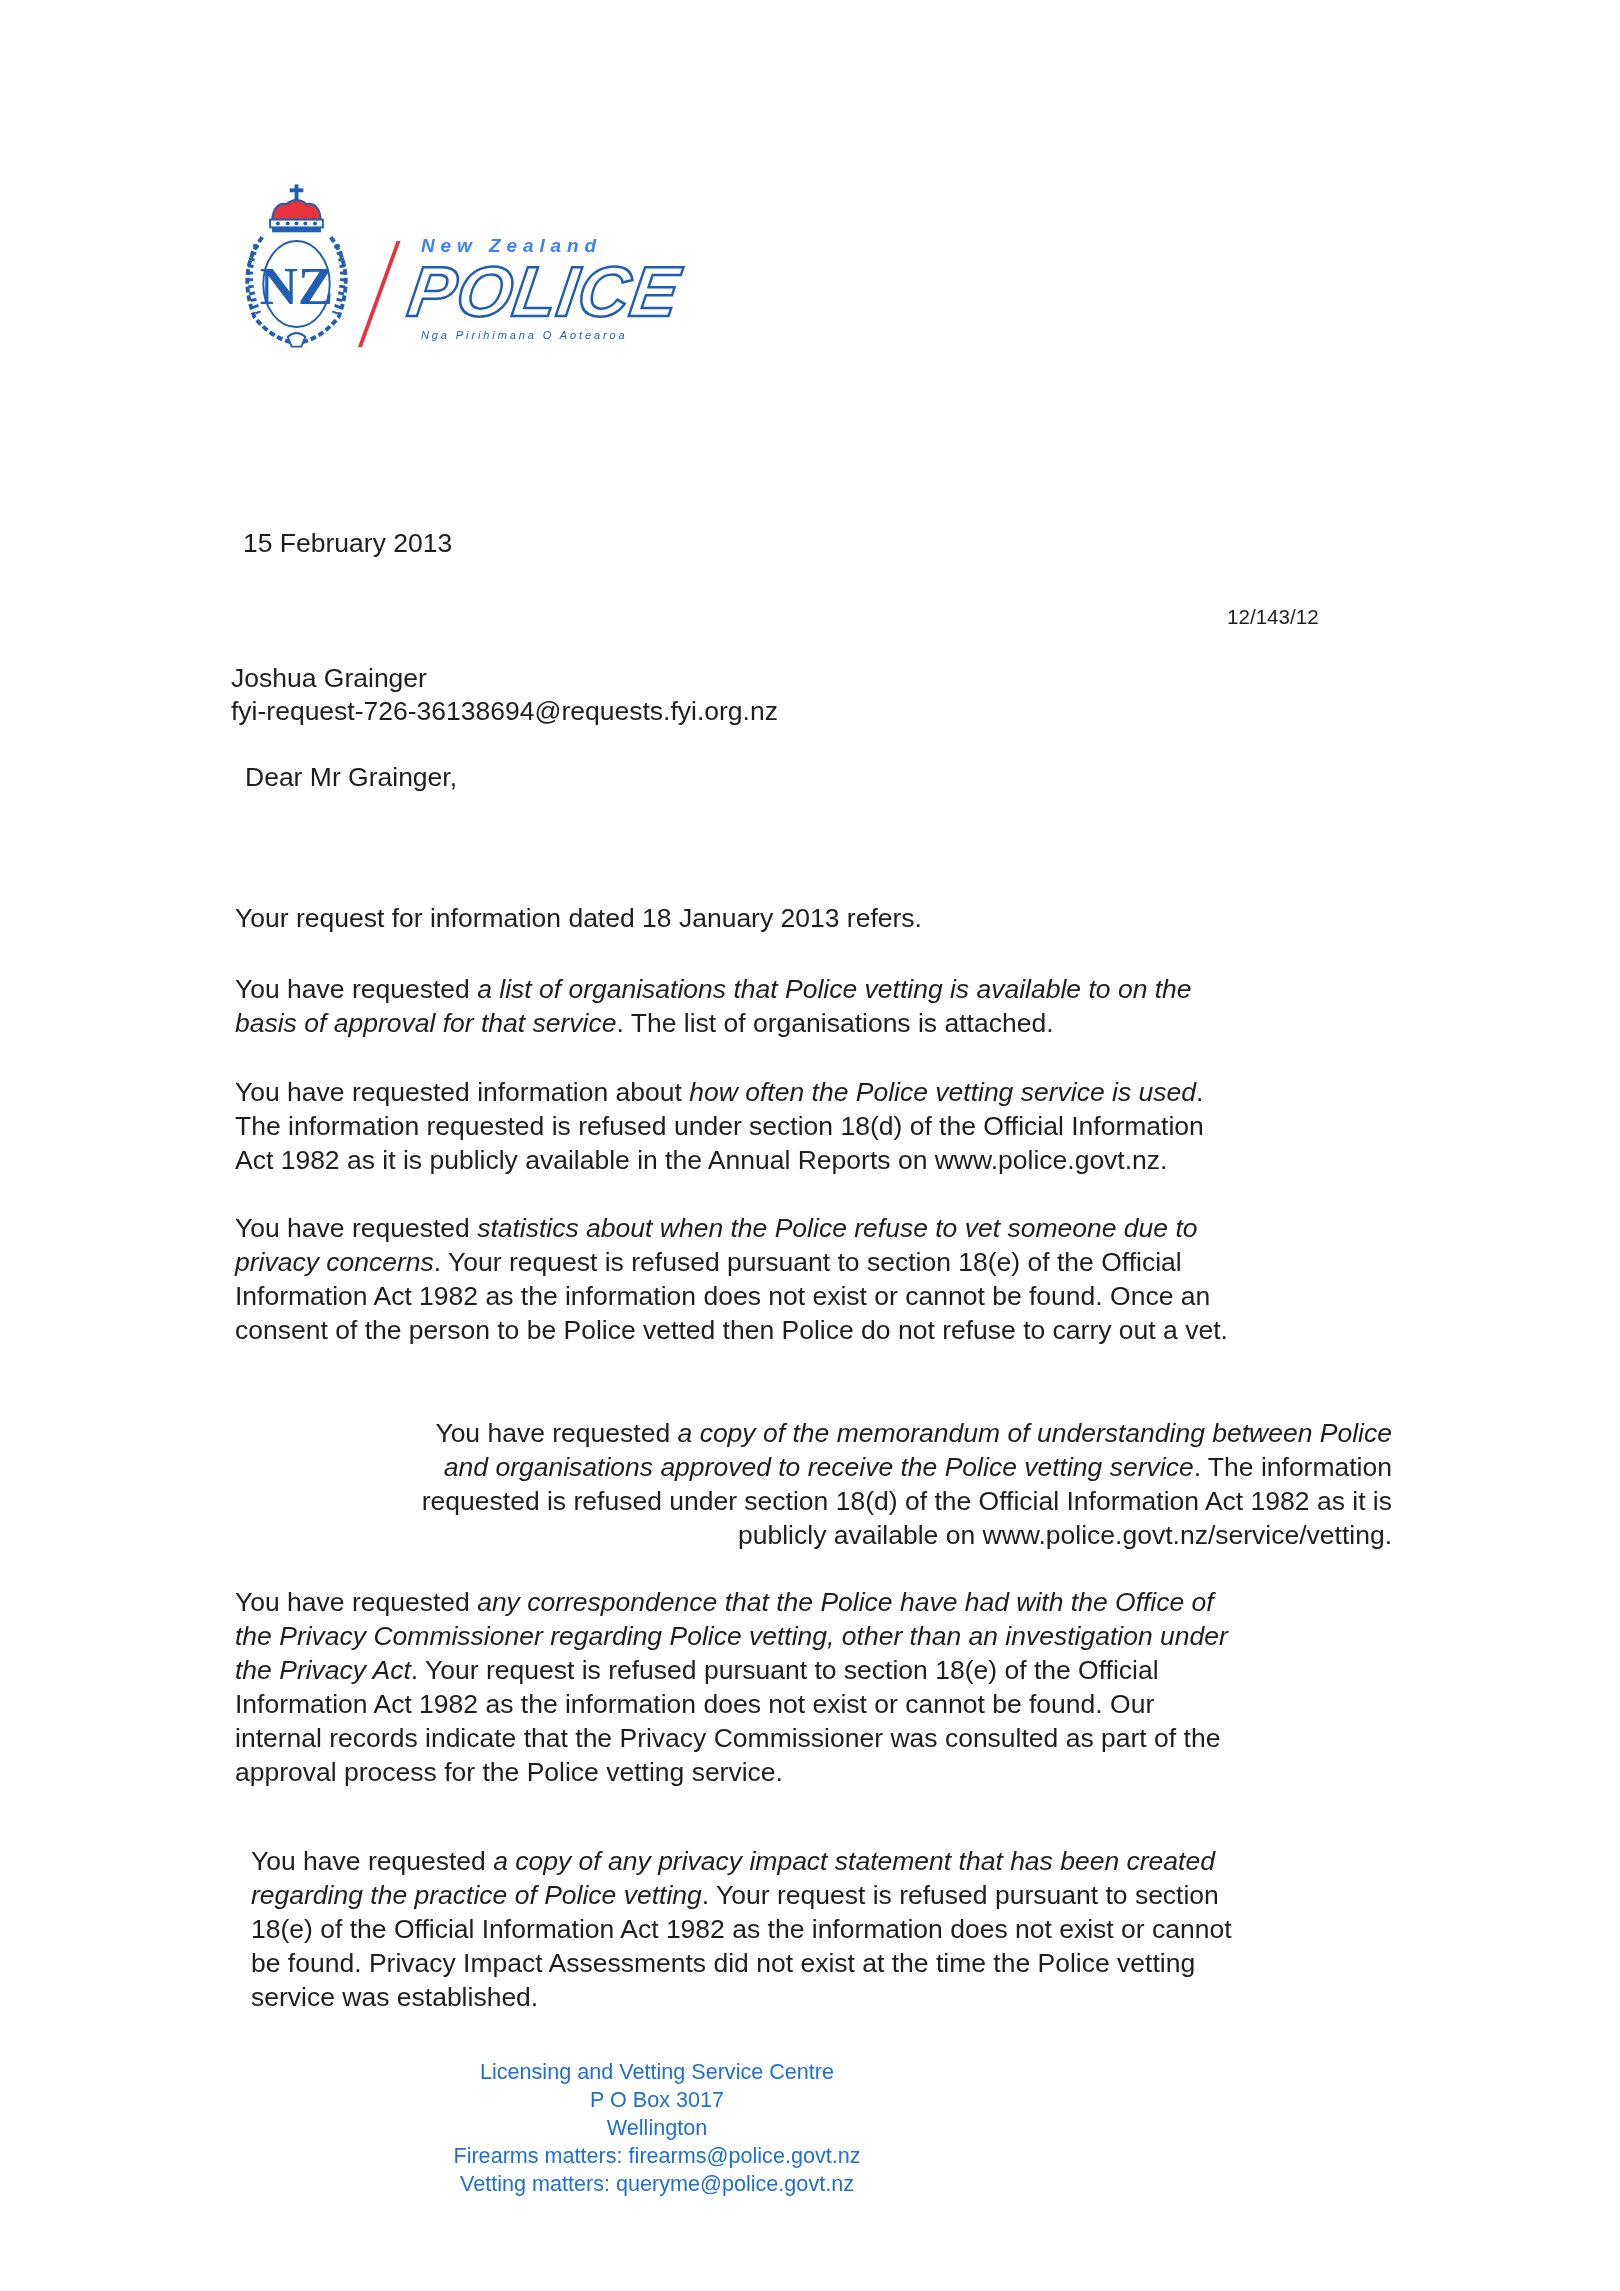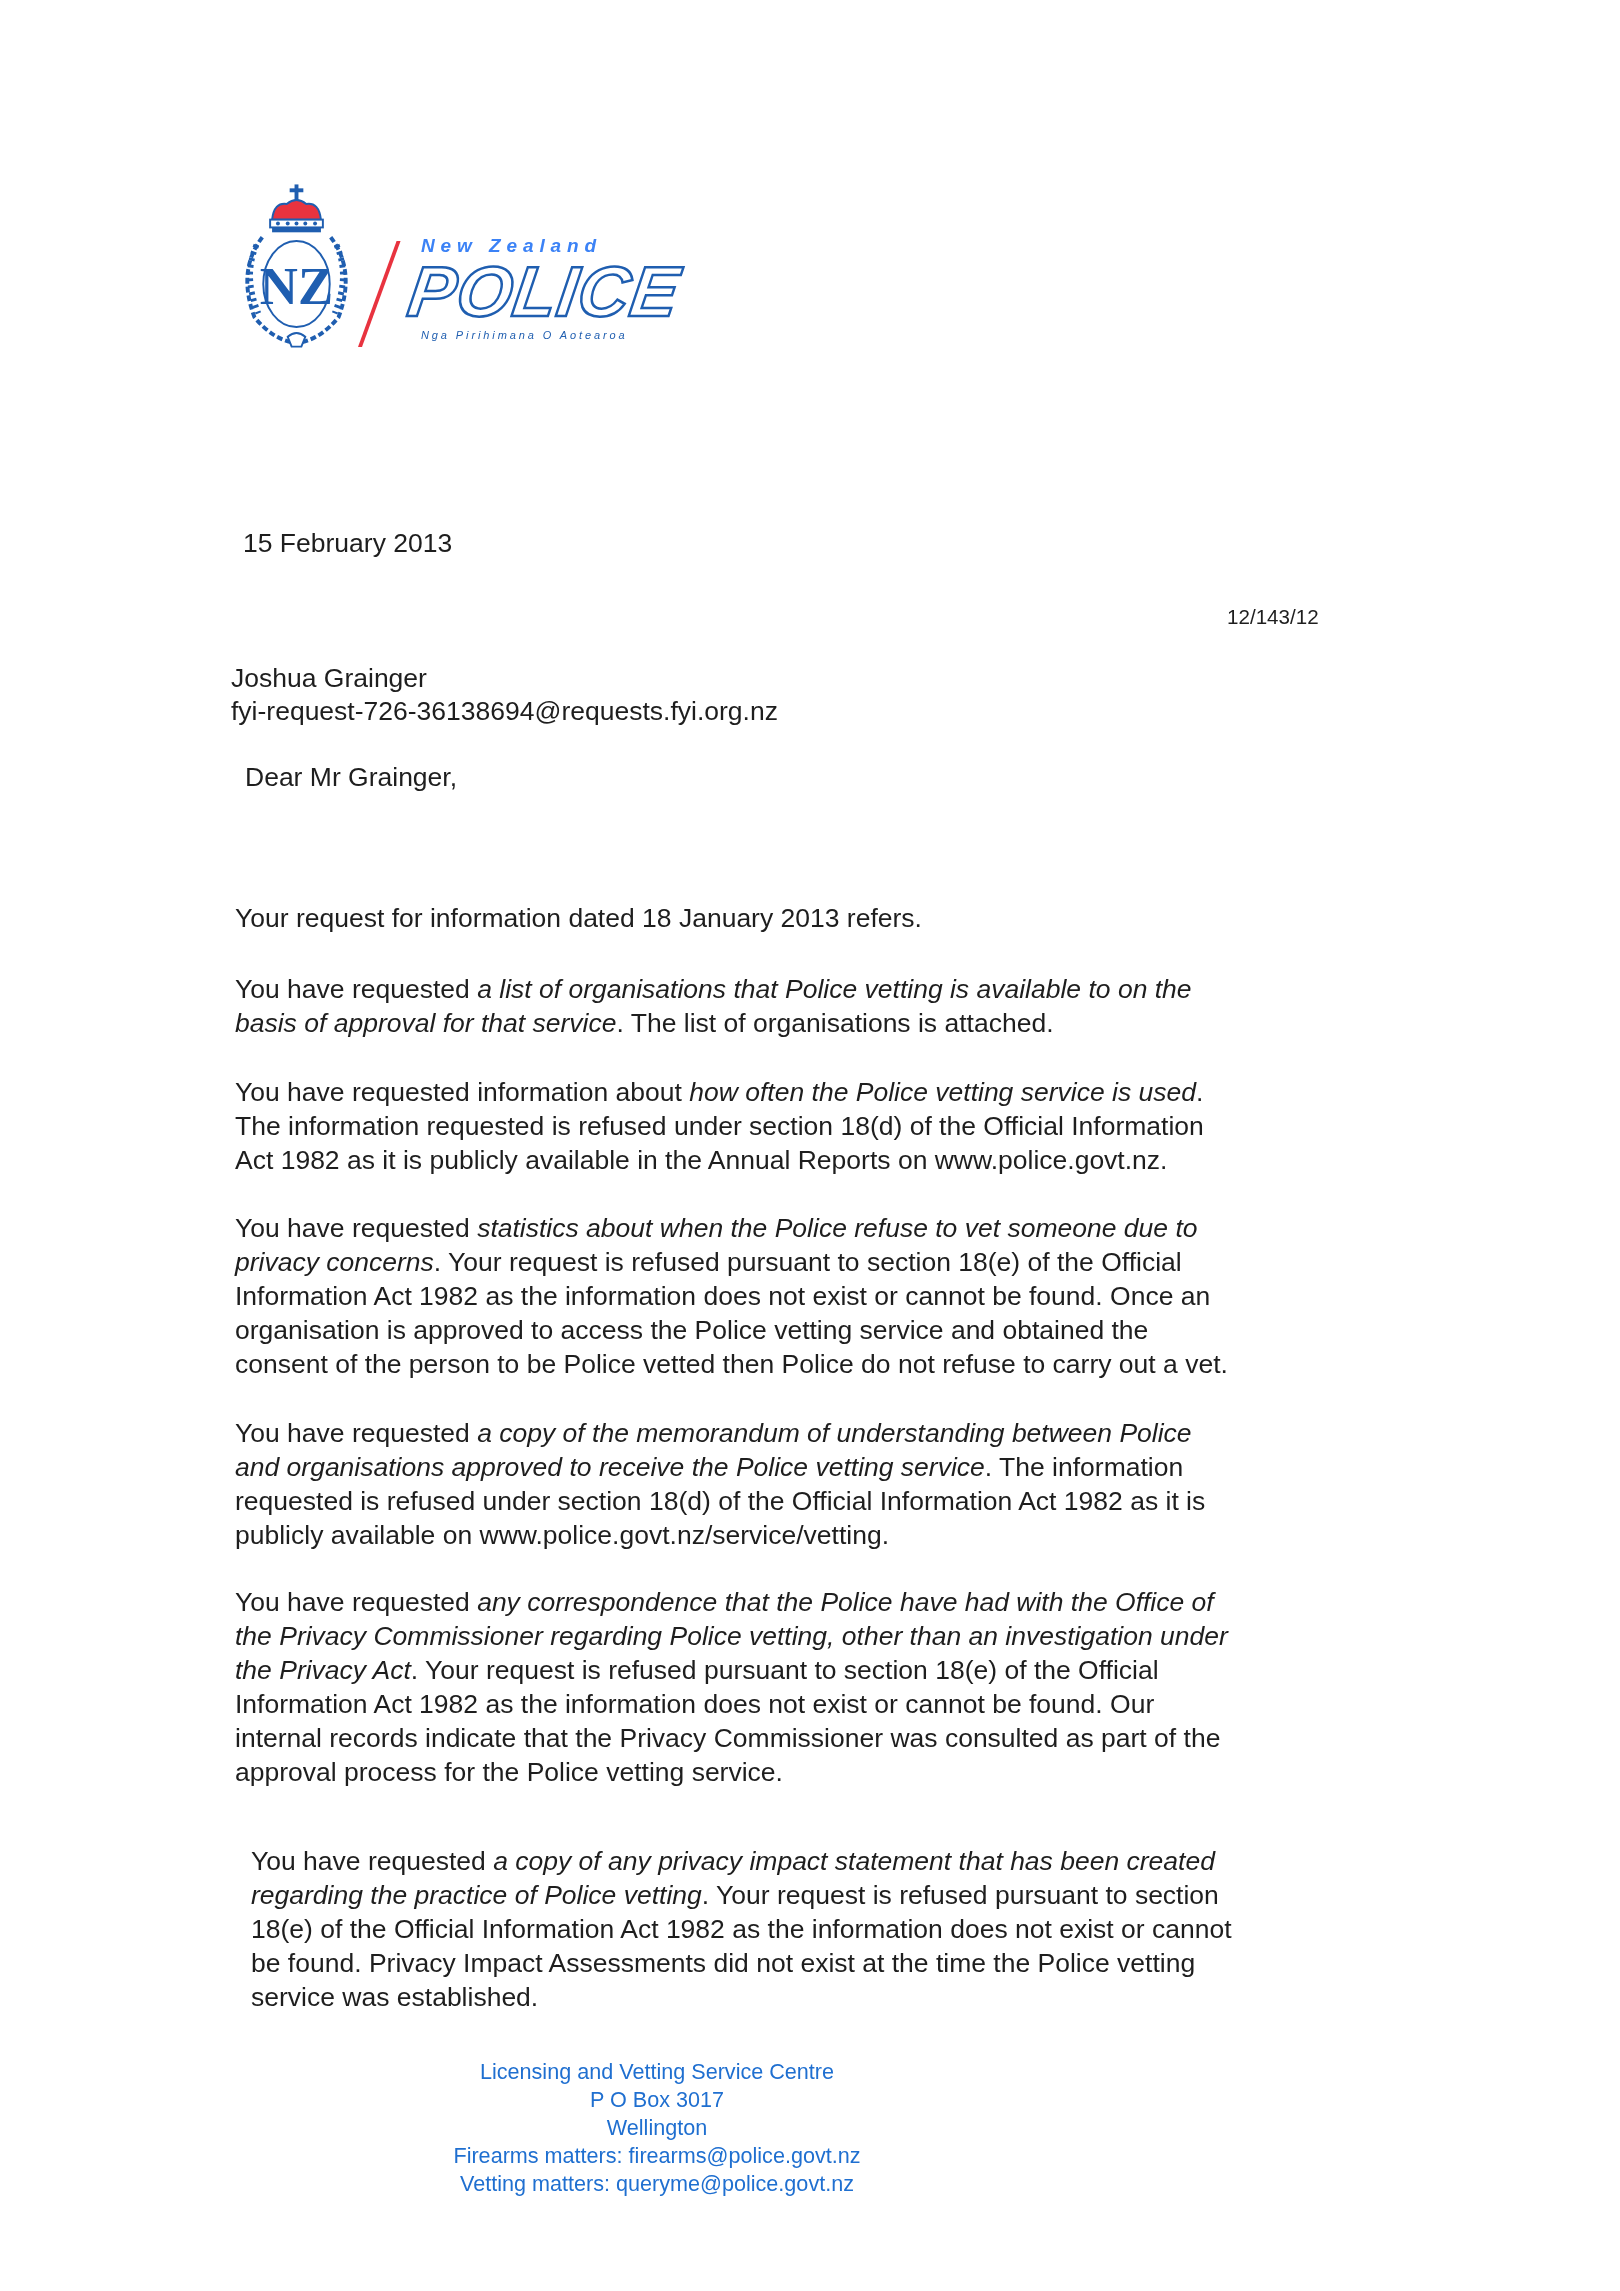--- a/index.html
+++ b/index.html
@@ -90,21 +90,21 @@
     .date { left: 243px; top: 526px; }
     .ref { left: 1227px; top: 600px; font-size: 20.6px; }
     .recipient-name { left: 231px; top: 661px; }
     .recipient-email { left: 231px; top: 694px; }
     .salutation { left: 245px; top: 760px; }
     .para { left: 235px; width: 1157px; }
     .p0 { top: 901px; }
     .p1 { top: 972px; }
     .p2 { top: 1075px; }
     .p3 { top: 1211px; }
-    .p4 { top: 1416px; }
+    .p4 { top: 1416px; text-align: right; }
     .p5 { top: 1585px; }
     .p6 { top: 1844px; margin-left: 16px; }
     .line { display: block; }
     
     .footer {
       position: absolute;
       left: 0;
       width: 1314px;
       top: 2058px;
       text-align: center;
@@ -169,21 +169,20 @@
     </div>
   <div class="txt para p2">
       <span class="line"><span>You have requested information about </span><i>how often the Police vetting service is used</i><span>.</span></span>
       <span class="line"><span>The information requested is refused under section 18(d) of the Official Information</span></span>
       <span class="line"><span>Act 1982 as it is publicly available in the Annual Reports on www.police.govt.nz.</span></span>
     </div>
   <div class="txt para p3">
       <span class="line"><span>You have requested </span><i>statistics about when the Police refuse to vet someone due to</i></span>
       <span class="line"><i>privacy concerns</i><span>. Your request is refused pursuant to section 18(e) of the Official</span></span>
       <span class="line"><span>Information Act 1982 as the information does not exist or cannot be found. Once an</span></span>
-      <span class="line"><span>organisation is approved to access the Police vetting service and obtained the</span></span>
       <span class="line"><span>consent of the person to be Police vetted then Police do not refuse to carry out a vet.</span></span>
     </div>
   <div class="txt para p4">
       <span class="line"><span>You have requested </span><i>a copy of the memorandum of understanding between Police</i></span>
       <span class="line"><i>and organisations approved to receive the Police vetting service</i><span>. The information</span></span>
       <span class="line"><span>requested is refused under section 18(d) of the Official Information Act 1982 as it is</span></span>
       <span class="line"><span>publicly available on www.police.govt.nz/service/vetting.</span></span>
     </div>
   <div class="txt para p5">
       <span class="line"><span>You have requested </span><i>any correspondence that the Police have had with the Office of</i></span>

